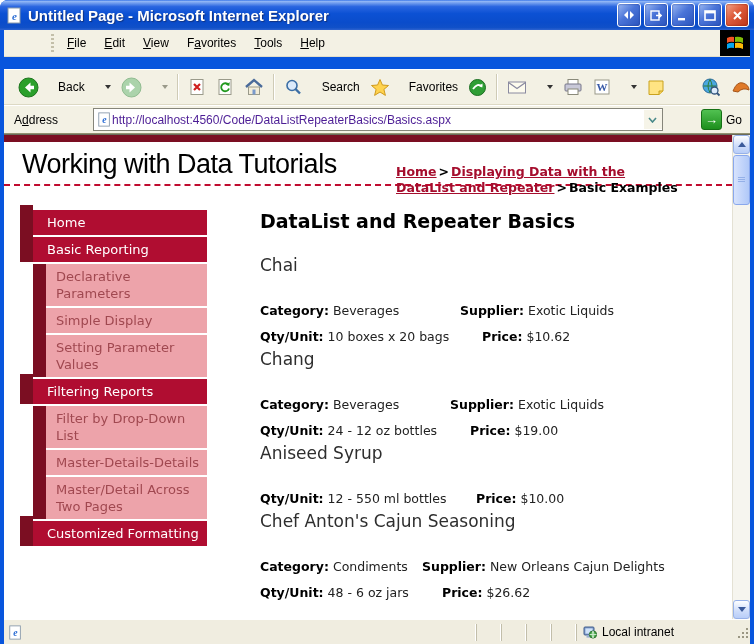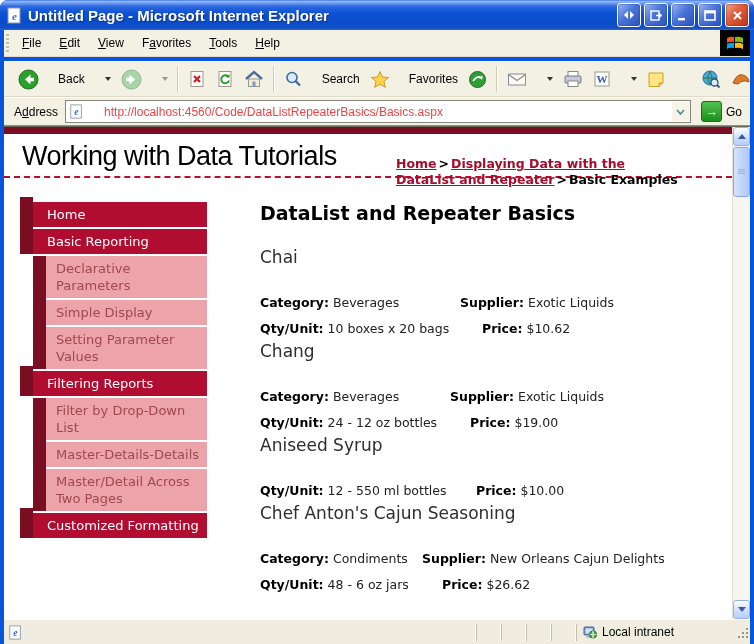--- a/index.html
+++ b/index.html
@@ -10,36 +10,36 @@
   .titlebar{height:30px;flex:none;display:flex;align-items:center;padding:0 5px 0 6px;
     background:linear-gradient(180deg,#3a77e8 0%,#8fb5f5 5%,#2a66e0 22%,#0c51d4 45%,#0a4ccb 75%,#1050c8 92%,#2e63cf 100%);}
   .app-icon{width:17px;height:17px;flex:none;}
   .title-text{flex:1;margin-left:5px;color:#fff;font-weight:bold;font-size:15px;text-shadow:1px 1px 1px #12327e;white-space:nowrap;overflow:hidden;}
   .tbtn{width:22px;height:22px;margin-left:3px;flex:none;border-radius:3px;border:1px solid #fff;
     background:linear-gradient(135deg,#9db9f2 0%,#4a74d8 45%,#2a53bc 100%);display:flex;align-items:center;justify-content:center;box-shadow:inset 0 0 2px #1a3a96;cursor:pointer;}
   .tbtn.close{background:linear-gradient(135deg,#f0a58c 0%,#dd5a3a 45%,#bd3518 100%);box-shadow:inset 0 0 2px #7e1a05;}
   .tbtn svg{display:block;}
 
   
-  .menubar{height:26px;flex:none;display:flex;align-items:stretch;background:#f3f1e4;border-bottom:1px solid #e2decb;margin:0 4px 4px 4px;}
+  .menubar{height:26px;flex:none;display:flex;align-items:stretch;background:#f3f1e4;border-bottom:1px solid #e2decb;margin:0 4px 12px 4px;padding-left:45px;}
   .grip{width:3px;margin:4px 4px 4px 2px;background:repeating-linear-gradient(180deg,#c3bfa9 0 2px,#f3f1e4 2px 4px);flex:none;}
   .menu-item{padding:6px 9px 0 9px;font-size:12px;color:#000;cursor:default;}
   .menu-item u{text-decoration:underline;}
   .winlogo{margin-left:auto;width:30px;flex:none;background:#000;display:flex;align-items:center;justify-content:center;}
 
   .toolbar{height:34px;flex:none;display:flex;align-items:center;background:#f3f1e4;border-top:1px solid #fff;border-bottom:1px solid #ddd9c4;margin:0 4px;padding-right:4px;font-size:12px;}
   .tool{display:flex;align-items:center;gap:19px;padding:2px 5px;border-radius:2px;cursor:pointer;white-space:nowrap;}
   .tsep{width:0;height:26px;border-left:1px solid #cfcbb6;border-right:1px solid #fff;margin:0 4px;flex:none;}
   .caret{width:0;height:0;border-left:3px solid transparent;border-right:3px solid transparent;border-top:4px solid #333;margin-left:1px;}
   .caret.dim{border-top-color:#9a9a8a;}
 
-  .addressbar{height:27px;flex:none;display:flex;align-items:center;background:#f3f1e4;border-top:1px solid #fff;border-bottom:1px solid #919070;margin:0 4px;padding:0 4px;font-size:12px;}
+  .addressbar{height:27px;flex:none;display:flex;align-items:center;background:#f3f1e4;border-top:1px solid #fff;border-bottom:1px solid #919070;margin:0 4px;padding:0 4px;font-size:12px;gap:28px;}
   .addr-label{margin:0 7px 0 6px;color:#000;}
   .addr-field{flex:1;height:21px;background:#fff;border:1px solid #85857a;display:flex;align-items:center;padding:0 0 0 3px;cursor:text;}
-  .addr-url{flex:1;margin-left:20px;font-size:12px;color:#ef4444;white-space:nowrap;overflow:hidden;}
+  .addr-url{flex:1;margin-left:0;font-size:12px;color:#4c1d95;white-space:nowrap;overflow:hidden;}
   .addr-drop{width:18px;height:19px;background:#f6f4e8;display:flex;align-items:center;justify-content:center;cursor:pointer;}
   .go-area{display:flex;align-items:center;gap:4px;margin-left:6px;padding:2px 4px;cursor:pointer;}
   .go-box{width:19px;height:19px;border-radius:3px;background:linear-gradient(180deg,#51c151,#1d8f1d);border:1px solid #157015;display:flex;align-items:center;justify-content:center;color:#fff;font-weight:bold;font-size:13px;}
 
   
   .viewport{flex:1;display:flex;margin:0 4px;background:#fff;overflow:hidden;border-top:1px solid #6a6a5a;}
   .page{flex:1;overflow:hidden;}
   .top-band{height:7px;background:#7b0e22;}
   .page-header{height:44px;box-sizing:border-box;padding:7px 18px 0 18px;display:flex;justify-content:space-between;border-bottom:2px dashed #c00b2f;}
   .site-title{font-size:27px;color:#000;letter-spacing:-0.5px;font-family:"Liberation Sans",sans-serif;}

